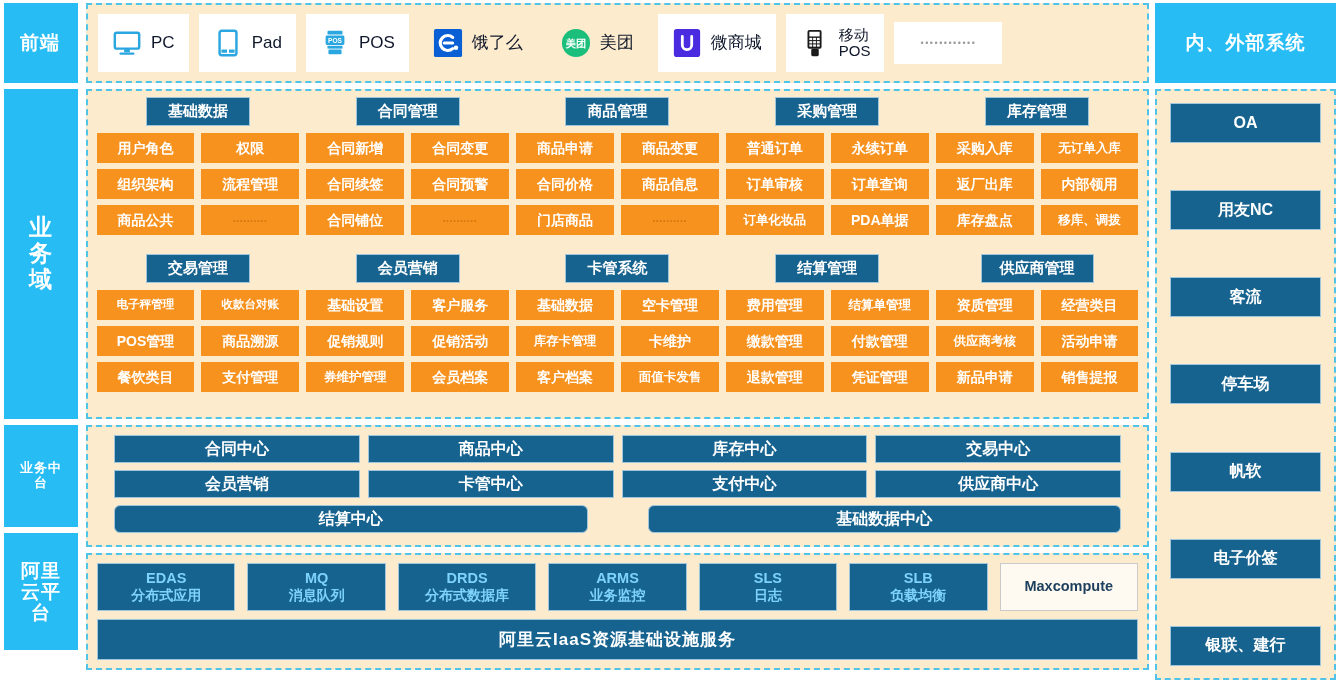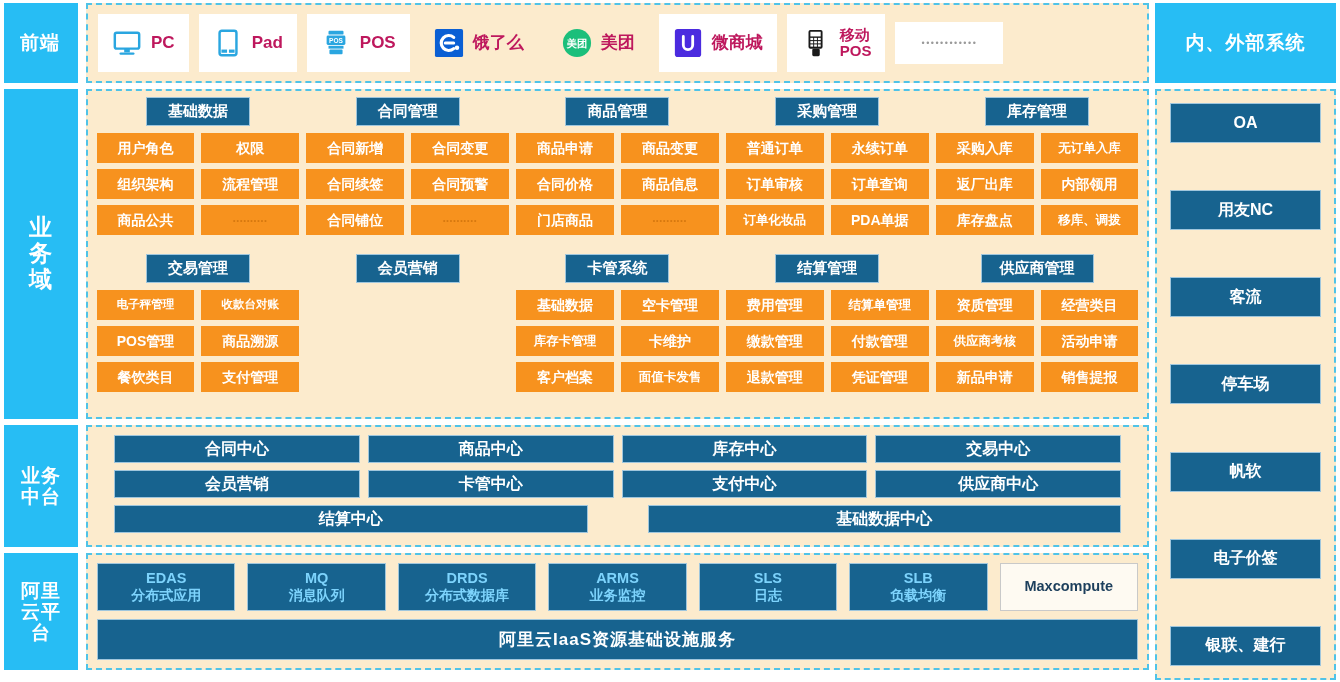--- a/index.html
+++ b/index.html
@@ -14,39 +14,39 @@
   
   .rail { width: 78px; flex: 0 0 78px; display: flex; flex-direction: column; gap: 6px; padding-left: 4px; }
   .rail-cell {
     background: #27bdf4; color: #ffffff; font-weight: bold;
     display: flex; align-items: center; justify-content: flex-start; text-align: center;
     line-height: 1.12; letter-spacing: 1px;
   }
   .rail-cell span { display: block; padding: 0 16px; }
   .rail-front   { height: 80px; font-size: 19px; }
   .rail-biz     { height: 330px; font-size: 23px; }
-  .rail-mid     { height: 122px; font-size: 19px; }
+  .rail-mid     { height: 102px; font-size: 13px; }
   .rail-cloud   { height: 117px; font-size: 19px; }
 
   
   .center { flex: 1 1 auto; display: flex; flex-direction: column; gap: 6px; padding: 0 6px 0 8px; }
   .band {
     background: #fcebcd;
     border: 2px dashed #4fc3e8;
     position: relative;
   }
 
   
   .band-front { height: 80px; display: flex; align-items: center; padding: 0 10px; gap: 10px; }
   .chan {
     background: #ffffff; height: 58px; flex: 0 0 auto;
     display: flex; align-items: center; gap: 9px; padding: 0 14px;
   }
   .chan.plain { background: #fcebcd; }
-  .chan-label { font-size: 17px; color: #be185d; font-weight: bold; line-height: 1.05; }
+  .chan-label { font-size: 17px; color: #0f172a; font-weight: normal; line-height: 1.05; }
   .chan-label.two { font-size: 15px; }
   .blank-box { background:#ffffff; width: 108px; height: 42px; display:flex; align-items:center; justify-content:center; }
   .dots { letter-spacing: 1.5px; color: #9a9a9a; font-size: 9px; }
 
   
   .ico { width: 30px; height: 30px; flex: 0 0 30px; position: relative; }
   .ico svg { width: 100%; height: 100%; display: block; }
 
   
   .band-biz { height: 330px; padding: 6px 8px; display: flex; flex-direction: column; justify-content: space-between; }
@@ -71,21 +71,21 @@
 
   
   .band-mid { height: 122px; padding: 8px 26px; display: flex; flex-direction: column; gap: 7px; }
   .mid-row { display: flex; gap: 8px; }
   .mid-cell {
     background: #17638f; color: #ffffff; font-weight: bold; font-size: 16px;
     height: 28px; flex: 1 1 0; display: flex; align-items: center; justify-content: center;
     border: 1px solid #9fc6dd;
   }
   .mid-wide { display: flex; gap: 60px; }
-  .mid-wide .mid-cell { flex: 1 1 0; }
+  .mid-wide .mid-cell { flex: 1 1 0; border-radius: 6px; }
 
   
   .band-cloud { height: 117px; padding: 8px 9px; display: flex; flex-direction: column; gap: 8px; }
   .cloud-row { display: flex; gap: 12px; }
   .cloud-cell {
     background: #17638f; color: #7dd3fc; font-weight: bold; font-size: 14.5px;
     height: 48px; flex: 1 1 0; display: flex; flex-direction: column;
     align-items: center; justify-content: center; line-height: 1.22;
     border: 1px solid #9fc6dd; text-align: center;
   }
@@ -303,20 +303,28 @@
             <div class="cell xs">收款台对账</div>
             <div class="cell">POS管理</div>
             <div class="cell">商品溯源</div>
             <div class="cell">餐饮类目</div>
             <div class="cell">支付管理</div>
           </div>
         </div>
 
         <div class="grp">
           <div class="grp-title">会员营销</div>
+          <div class="grp-cells">
+            <div class="cell">基础设置</div>
+            <div class="cell">客户服务</div>
+            <div class="cell">促销规则</div>
+            <div class="cell">促销活动</div>
+            <div class="cell sm">券维护管理</div>
+            <div class="cell">会员档案</div>
+          </div>
         </div>
 
         <div class="grp">
           <div class="grp-title">卡管系统</div>
           <div class="grp-cells">
             <div class="cell">基础数据</div>
             <div class="cell">空卡管理</div>
             <div class="cell sm">库存卡管理</div>
             <div class="cell">卡维护</div>
             <div class="cell">客户档案</div>

